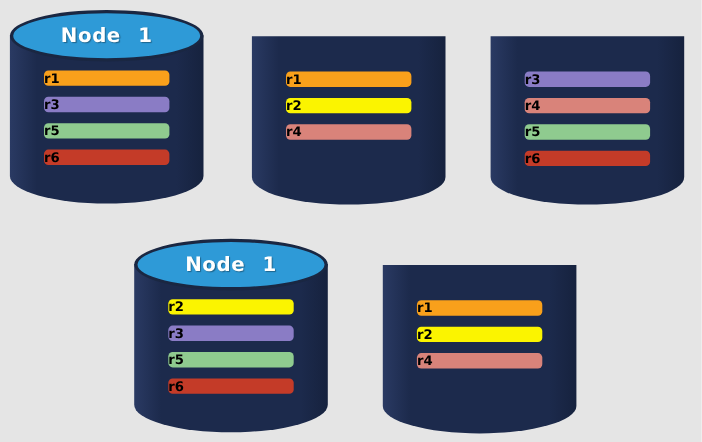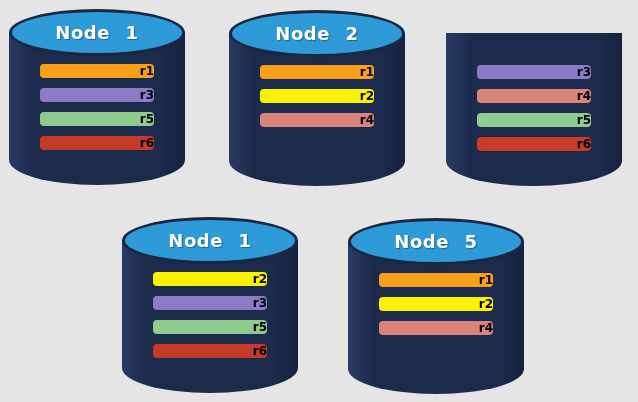--- a/index.html
+++ b/index.html
@@ -64,21 +64,21 @@
     align-items: center;
     gap: 10px;
     z-index: 3;
   }
   .bar {
     width: 114px;
     height: 14px;
     border-radius: 4px;
     display: flex;
     align-items: center;
-    justify-content: flex-end;
+    justify-content: flex-start;
   }
   .bar span {
     font-size: 12px;
     font-weight: bold;
     color: #000000;
     line-height: 1;
   }
   
   .pos-0 { left: 9px;   top: 9px; }
   .pos-1 { left: 229px; top: 10px; }
@@ -105,23 +105,20 @@
         <div class="bar" style="background: rgb(143, 203, 143);">
           <span>r5</span>
         </div>
         <div class="bar" style="background: rgb(196, 59, 40);">
           <span>r6</span>
         </div>
       </div>
     </div>
     <div class="cylinder pos-1">
       <div class="cyl-body"></div>
-      <div class="cyl-top">
-        <span class="node-title">Node 2</span>
-      </div>
       <div class="bars">
         <div class="bar" style="background: rgb(249, 160, 27);">
           <span>r1</span>
         </div>
         <div class="bar" style="background: rgb(251, 244, 0);">
           <span>r2</span>
         </div>
         <div class="bar" style="background: rgb(217, 131, 122);">
           <span>r4</span>
         </div>
@@ -159,23 +156,20 @@
         <div class="bar" style="background: rgb(143, 203, 143);">
           <span>r5</span>
         </div>
         <div class="bar" style="background: rgb(196, 59, 40);">
           <span>r6</span>
         </div>
       </div>
     </div>
     <div class="cylinder pos-4">
       <div class="cyl-body"></div>
-      <div class="cyl-top">
-        <span class="node-title">Node 5</span>
-      </div>
       <div class="bars">
         <div class="bar" style="background: rgb(249, 160, 27);">
           <span>r1</span>
         </div>
         <div class="bar" style="background: rgb(251, 244, 0);">
           <span>r2</span>
         </div>
         <div class="bar" style="background: rgb(217, 131, 122);">
           <span>r4</span>
         </div>

